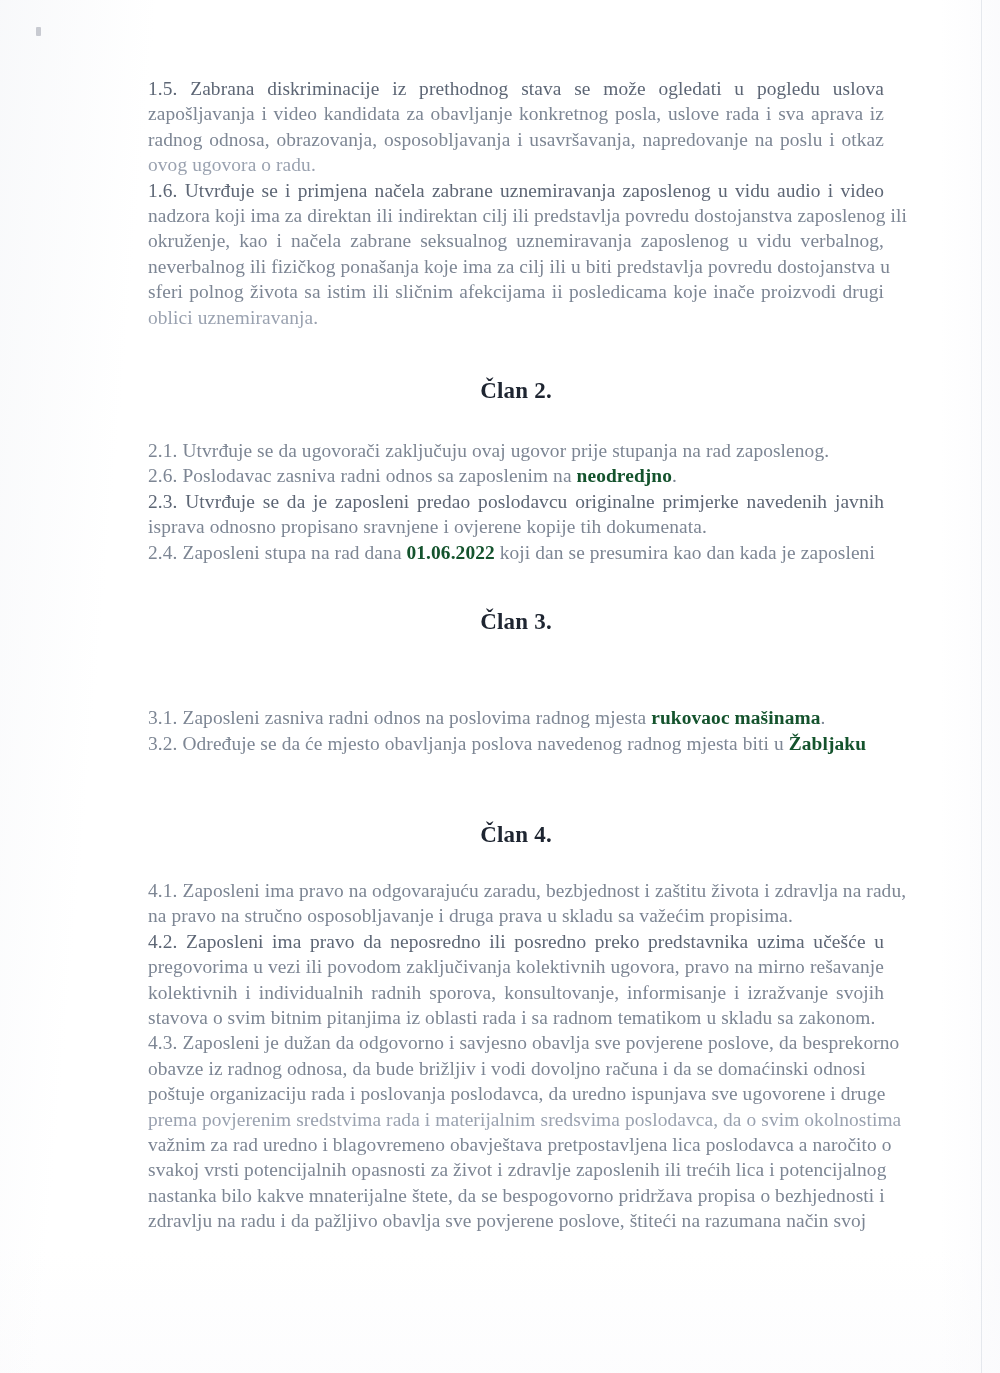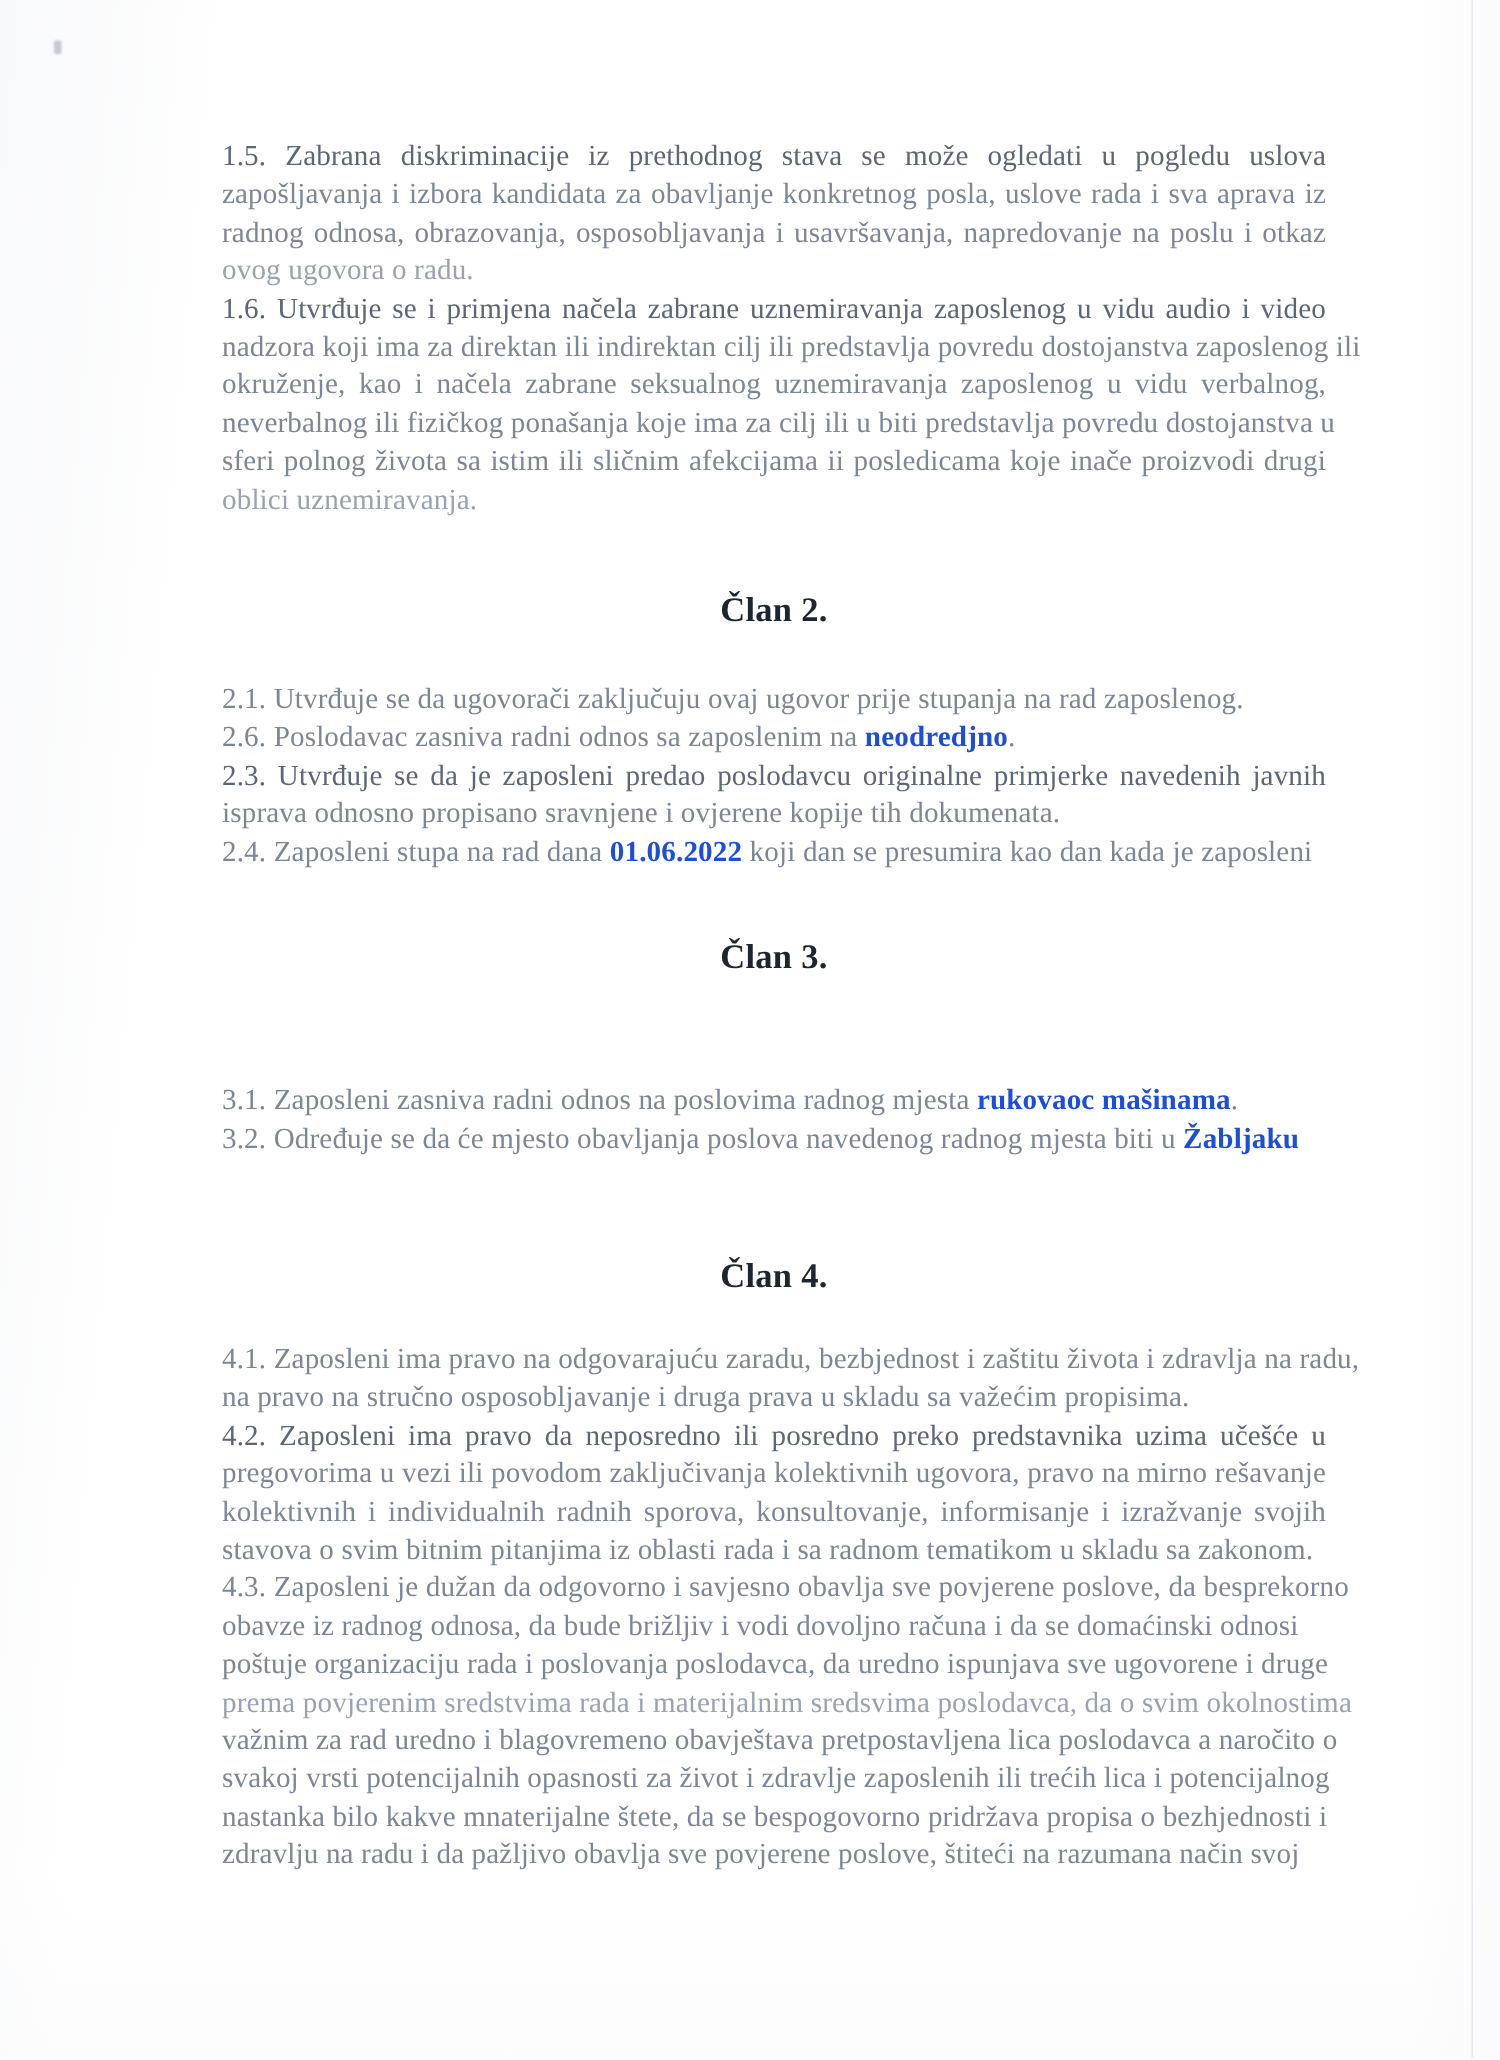--- a/index.html
+++ b/index.html
@@ -39,21 +39,21 @@
     top: 27px;
     width: 5px;
     height: 9px;
     background: rgba(140,145,158,0.45);
     border-radius: 1px;
     filter: blur(0.6px);
   }
   .content {
     position: absolute;
     left: 148px;
-    top: 92px;
+    top: 76px;
     width: 736px;
   }
   .para {
     margin: 0;
     text-align: justify;
     font-size: 19.4px;
     line-height: 25.4px;
     color: #2c3340;
     letter-spacing: 0.1px;
   }
@@ -63,21 +63,21 @@
     text-align: justify;
     text-align-last: justify;
     white-space: nowrap;
   }
   .para .ln.last {
     text-align-last: left;
   }
   .fade1 { color: #9aa2b0; }
   .fade2 { color: #7d8694; }
   .fade3 { color: #5d6675; }
-  .ink   { color: #1d4ed8; }
+  .ink   { color: #14532d; }
   b, strong { font-weight: bold; }
   .heading {
     margin: 0;
     text-align: center;
     font-size: 23px;
     font-weight: bold;
     color: #1e2531;
     letter-spacing: 0.2px;
   }
   .sp-18 { height: 18px; }
@@ -94,21 +94,21 @@
 <div class="page">
 
   <div class="scan-tone"></div>
   <div class="edge-line"></div>
   <div class="top-artifact"></div>
 
   <div class="content blur-soft">
 
     <p class="para">
       <span class="ln fade3">1.5.  Zabrana  diskriminacije  iz  prethodnog  stava  se  može  ogledati  u  pogledu  uslova</span>
-      <span class="ln fade2">zapošljavanja i izbora kandidata za obavljanje konkretnog posla, uslove rada i sva aprava iz</span>
+      <span class="ln fade2">zapošljavanja i video kandidata za obavljanje konkretnog posla, uslove rada i sva aprava iz</span>
       <span class="ln fade2">radnog odnosa, obrazovanja, osposobljavanja i usavršavanja, napredovanje na poslu i otkaz</span>
       <span class="ln last fade1">ovog ugovora o radu.</span>
     </p>
 
     <p class="para">
       <span class="ln fade3">1.6. Utvrđuje se i primjena načela zabrane uznemiravanja zaposlenog u vidu audio i video</span>
       <span class="ln fade2">nadzora koji ima za direktan ili indirektan cilj ili predstavlja povredu dostojanstva zaposlenog ili</span>
       <span class="ln fade2">okruženje, kao i načela zabrane seksualnog uznemiravanja zaposlenog u vidu verbalnog,</span>
       <span class="ln fade2">neverbalnog ili fizičkog ponašanja koje ima za cilj ili u biti predstavlja povredu dostojanstva u</span>
       <span class="ln fade2">sferi polnog života sa istim ili sličnim afekcijama ii posledicama koje inače proizvodi drugi</span>

